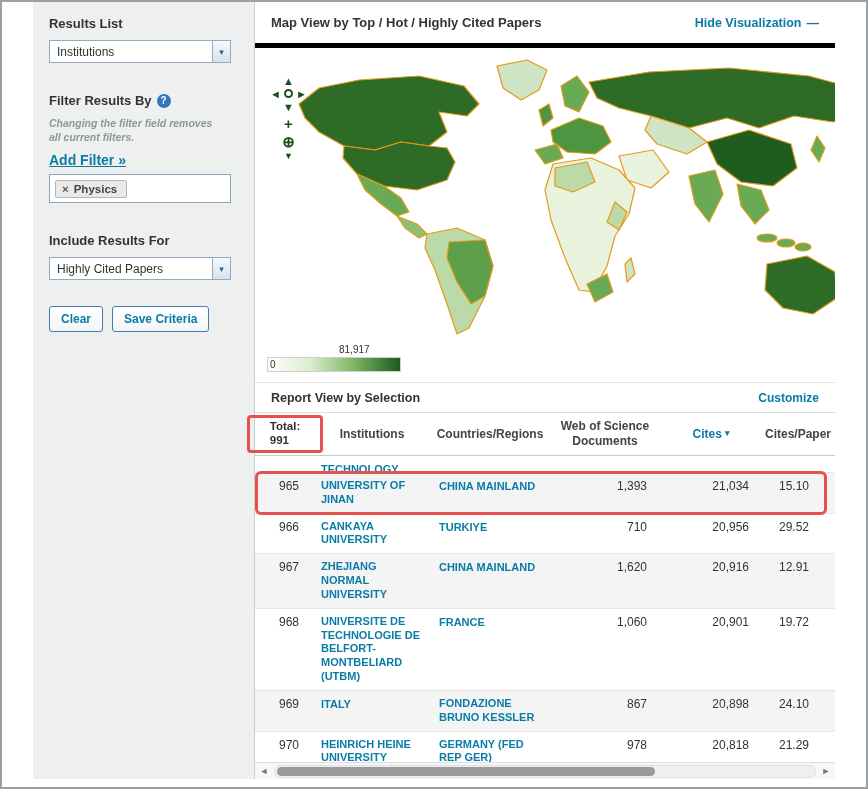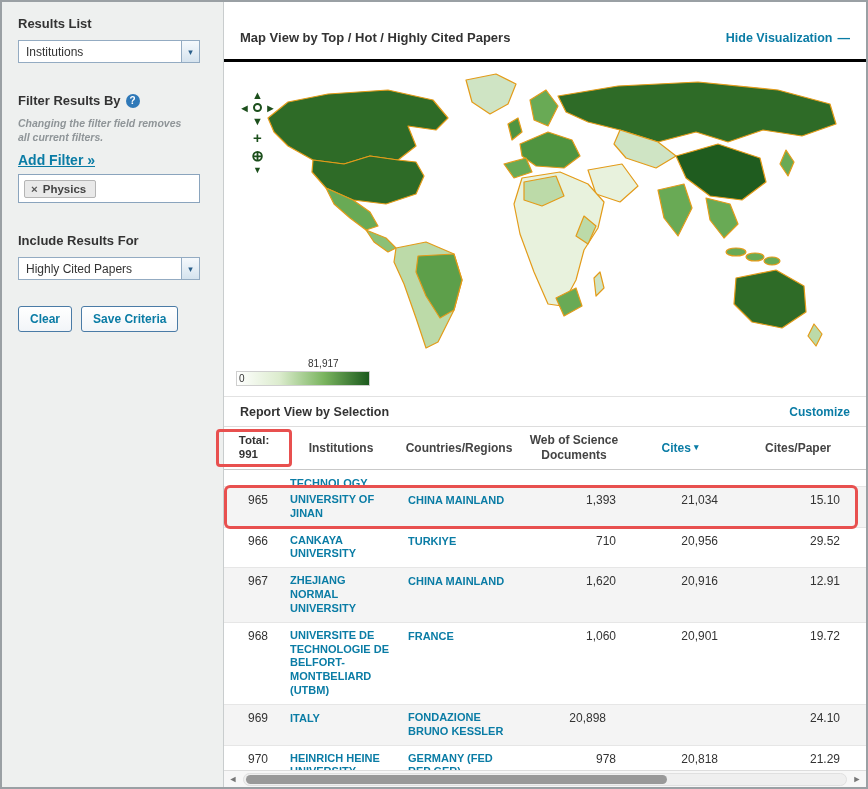--- a/index.html
+++ b/index.html
@@ -1,37 +1,37 @@
 <!DOCTYPE html>
 <html><head>
 <meta charset="utf-8">
 <style>
   * { margin:0; padding:0; box-sizing:border-box; }
   body { font-family:"Liberation Sans", sans-serif; background:#fff; }
-  .page { width:868px; height:789px; border:2px solid #9aa0a4; display:flex; flex-direction:row; background:#fff; overflow:hidden; }
+  .page { width:868px; height:789px; border:2px solid #9aa0a4; display:flex; flex-direction:column; background:#fff; overflow:hidden;align-items:center; }
   .content { flex:1; display:flex; min-height:0; }
 
   
   .sidebar { width:222px; background:#eef0ef; border-right:1px solid #c9cdce; padding:14px 16px; flex:none; }
   .side-label { font-size:13px; font-weight:bold; color:#333; margin-bottom:9px; display:flex; align-items:center; }
   .select { display:flex; align-items:center; justify-content:space-between; background:#fff; border:1px solid #93abc2; height:23px; padding-left:7px; font-size:12px; color:#333; width:182px; cursor:pointer; }
   .select .chev { width:18px; height:100%; display:flex; align-items:center; justify-content:center; color:#2a5f8a; background:linear-gradient(#f5f9fc,#d5e3ee); border-left:1px solid #93abc2; font-size:9px; }
   .sec { margin-top:30px; }
   .help { width:14px; height:14px; border-radius:50%; background:#2f79b8; color:#fff; font-size:10px; font-weight:bold; display:inline-flex; align-items:center; justify-content:center; margin-left:5px; flex:none; }
   .hint { font-size:10.5px; color:#8f9598; font-style:italic; font-weight:bold; line-height:1.3; margin:2px 0 7px; width:176px; }
   .add-filter { color:#0a7ca5; font-weight:bold; font-size:14px; text-decoration:underline; display:inline-block; margin-bottom:6px; cursor:pointer; }
   .filter-box { background:#fff; border:1px solid #8aa4bd; padding:4px 5px; width:182px; }
   .tag { display:inline-flex; align-items:center; gap:5px; background:#e9e9e9; border:1px solid #b5b5b5; padding:2px 9px 2px 6px; font-size:11.5px; font-weight:bold; color:#444; border-radius:2px; cursor:pointer; }
   .tag .x { color:#555; }
   .btn-row { margin-top:26px; display:flex; gap:9px; }
   .btn { border:1px solid #4a7ba6; background:linear-gradient(#ffffff,#f2f5f8); color:#0a7ca5; font-weight:bold; font-size:12px; padding:5px 11px; border-radius:3px; cursor:pointer; font-family:"Liberation Sans", sans-serif; }
 
   
   .main { flex:1; display:flex; flex-direction:column; min-width:0; background:#fff; }
-  .map-header { height:46px; flex:none; display:flex; align-items:center; justify-content:space-between; padding:0 16px; border-bottom:3px solid #000000;margin-top:14px; }
+  .map-header { height:46px; flex:none; display:flex; align-items:center; justify-content:space-between; padding:0 16px; border-bottom:5px solid #000000; }
   .map-title { font-size:13px; font-weight:bold; color:#333; }
   .link { color:#0a7ca5; font-weight:bold; font-size:12.5px; cursor:pointer; }
   .hide-link { display:flex; align-items:center; gap:5px; }
   .hide-icon { font-weight:bold; color:#0a7ca5; }
 
   .map-area { position:relative; height:335px; flex:none; border-bottom:1px solid #e2e2e2; overflow:hidden; }
   .map-controls { position:absolute; left:14px; top:26px; display:flex; flex-direction:column; align-items:center; gap:3px; color:#1c4f1c; z-index:2; }
   .pan { display:grid; grid-template-columns:13px 13px 13px; grid-template-rows:13px 13px 13px; place-items:center; font-size:11px; font-weight:bold; cursor:pointer; }
   .pan-center { width:9px; height:9px; border-radius:50%; border:2px solid #1c4f1c; }
   .ctl-btn { font-size:15px; font-weight:bold; cursor:pointer; line-height:1; color:#1c4f1c; }
@@ -259,20 +259,21 @@
             <div class="cell ctry"><a class="tlink">FRANCE</a></div>
             <div class="cell num docs">1,060</div>
             <div class="cell num cites">20,901</div>
             <div class="cell num cpp">19.72</div>
           </div>
 
           <div class="trow shade">
             <div class="cell rank">969</div>
             <div class="cell ctry"><a class="tlink">ITALY</a></div>
             <div class="cell inst"><a class="tlink">FONDAZIONE BRUNO KESSLER</a></div>
+            <div class="cell num docs">867</div>
             <div class="cell num cites">20,898</div>
             <div class="cell num cpp">24.10</div>
           </div>
 
           <div class="trow">
             <div class="cell rank">970</div>
             <div class="cell inst"><a class="tlink">HEINRICH HEINE UNIVERSITY DUSSELDORF</a></div>
             <div class="cell ctry"><a class="tlink">GERMANY (FED REP GER)</a></div>
             <div class="cell num docs">978</div>
             <div class="cell num cites">20,818</div>

